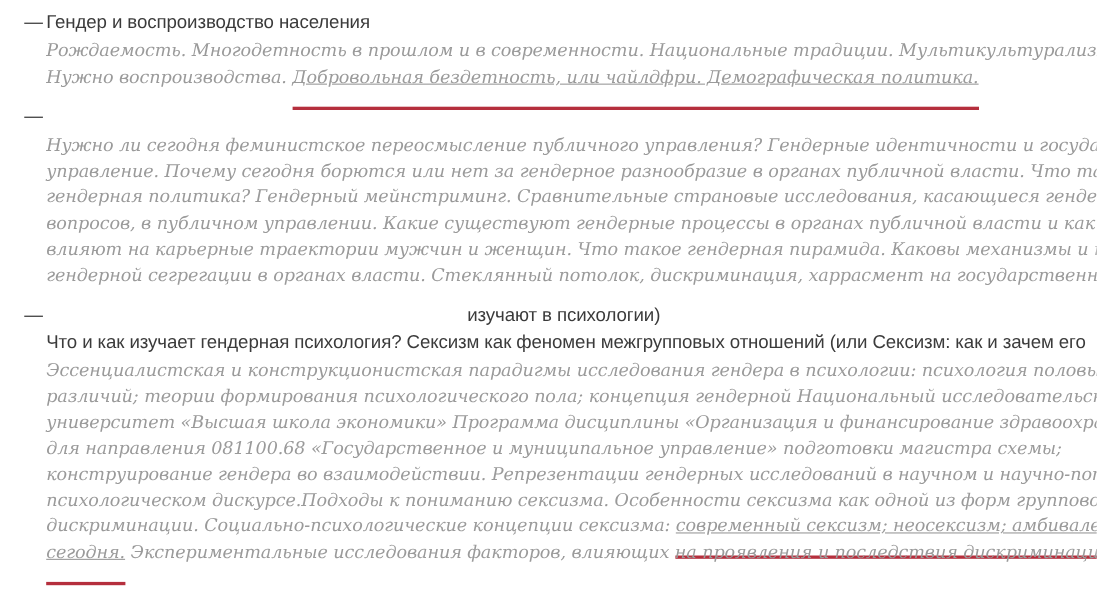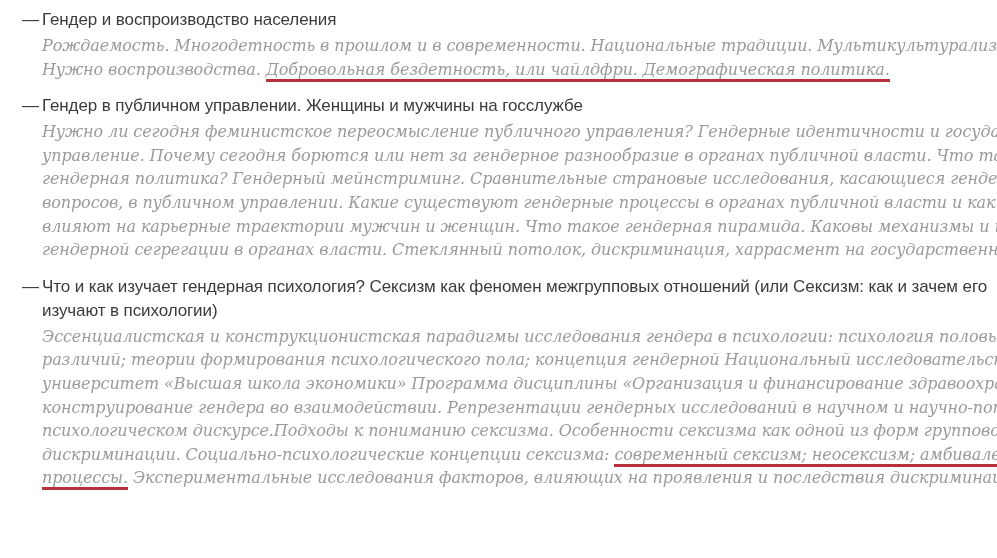--- a/index.html
+++ b/index.html
@@ -32,36 +32,38 @@
     color: var(--heading_color, #3b3b3b);
   }
   .dash {
     flex: 0 0 20px;
   }
   .h-lines {
     min-width: 0;
   }
   .h-line {
     white-space: nowrap;
+    text-align: center;
   }
   .para {
     margin: 2px 0 0 20px;
     font-family: "DejaVu Serif", serif;
     font-style: italic;
     font-size: 16px;
     line-height: 23.6px;
     letter-spacing: -0.1px;
     color: var(--body_color, #9a9a9a);
   }
   .pline {
     white-space: nowrap;
   }
   .u {
     border-bottom: 3px solid var(--underline_color, #b52f3d);
-    padding-bottom: 0;
+    padding-bottom: 18px;
+    text-decoration: underline;
   }
 </style>
 </head>
 <body>
 
 <div class="page">
 
   <div class="section">
     <div class="heading">
       <span class="dash">—</span>
@@ -71,46 +73,44 @@
     </div>
     <div class="para">
       <div class="pline"><span>Рождаемость. Многодетность в прошлом и в современности. Национальные традиции. Мультикультурализм.</span></div>
       <div class="pline"><span>Нужно воспроизводства. </span><span class="u">Добровольная бездетность, или чайлдфри. Демографическая политика.</span></div>
     </div>
   </div>
 
   <div class="section">
     <div class="heading">
       <span class="dash">—</span>
-      <div class="h-lines">
-        <div class="h-line">Гендер в публичном управлении. Женщины и мужчины на госслужбе</div>
-      </div>
     </div>
     <div class="para">
       <div class="pline"><span>Нужно ли сегодня феминистское переосмысление публичного управления? Гендерные идентичности и государственное</span></div>
       <div class="pline"><span>управление. Почему сегодня борются или нет за гендерное разнообразие в органах публичной власти. Что такое</span></div>
       <div class="pline"><span>гендерная политика? Гендерный мейнстриминг. Сравнительные страновые исследования, касающиеся гендерных</span></div>
       <div class="pline"><span>вопросов, в публичном управлении. Какие существуют гендерные процессы в органах публичной власти и как они</span></div>
       <div class="pline"><span>влияют на карьерные траектории мужчин и женщин. Что такое гендерная пирамида. Каковы механизмы и причины</span></div>
       <div class="pline"><span>гендерной сегрегации в органах власти. Стеклянный потолок, дискриминация, харрасмент на государственной службе.</span></div>
     </div>
   </div>
 
   <div class="section">
     <div class="heading">
       <span class="dash">—</span>
       <div class="h-lines">
+        <div class="h-line">изучают в психологии)</div>
         <div class="h-line">Что и как изучает гендерная психология? Сексизм как феномен межгрупповых отношений (или Сексизм: как и зачем его</div>
-        <div class="h-line">изучают в психологии)</div>
       </div>
     </div>
     <div class="para">
       <div class="pline"><span>Эссенциалистская и конструкционистская парадигмы исследования гендера в психологии: психология половых</span></div>
       <div class="pline"><span>различий; теории формирования психологического пола; концепция гендерной Национальный исследовательский</span></div>
       <div class="pline"><span>университет «Высшая школа экономики» Программа дисциплины «Организация и финансирование здравоохранения-2»</span></div>
+      <div class="pline"><span>для направления 081100.68 «Государственное и муниципальное управление» подготовки магистра схемы;</span></div>
       <div class="pline"><span>конструирование гендера во взаимодействии. Репрезентации гендерных исследований в научном и научно-популярном</span></div>
       <div class="pline"><span>психологическом дискурсе.Подходы к пониманию сексизма. Особенности сексизма как одной из форм групповой</span></div>
       <div class="pline"><span>дискриминации. Социально-психологические концепции сексизма: </span><span class="u">современный сексизм; неосексизм; амбивалентный</span></div>
-      <div class="pline"><span class="u">процессы.</span><span> Экспериментальные исследования факторов, влияющих на проявления и последствия дискриминации.</span></div>
+      <div class="pline"><span class="u">сегодня.</span><span> Экспериментальные исследования факторов, влияющих на проявления и последствия дискриминации.</span></div>
     </div>
   </div>
 
 </div>
 
 </body></html>

